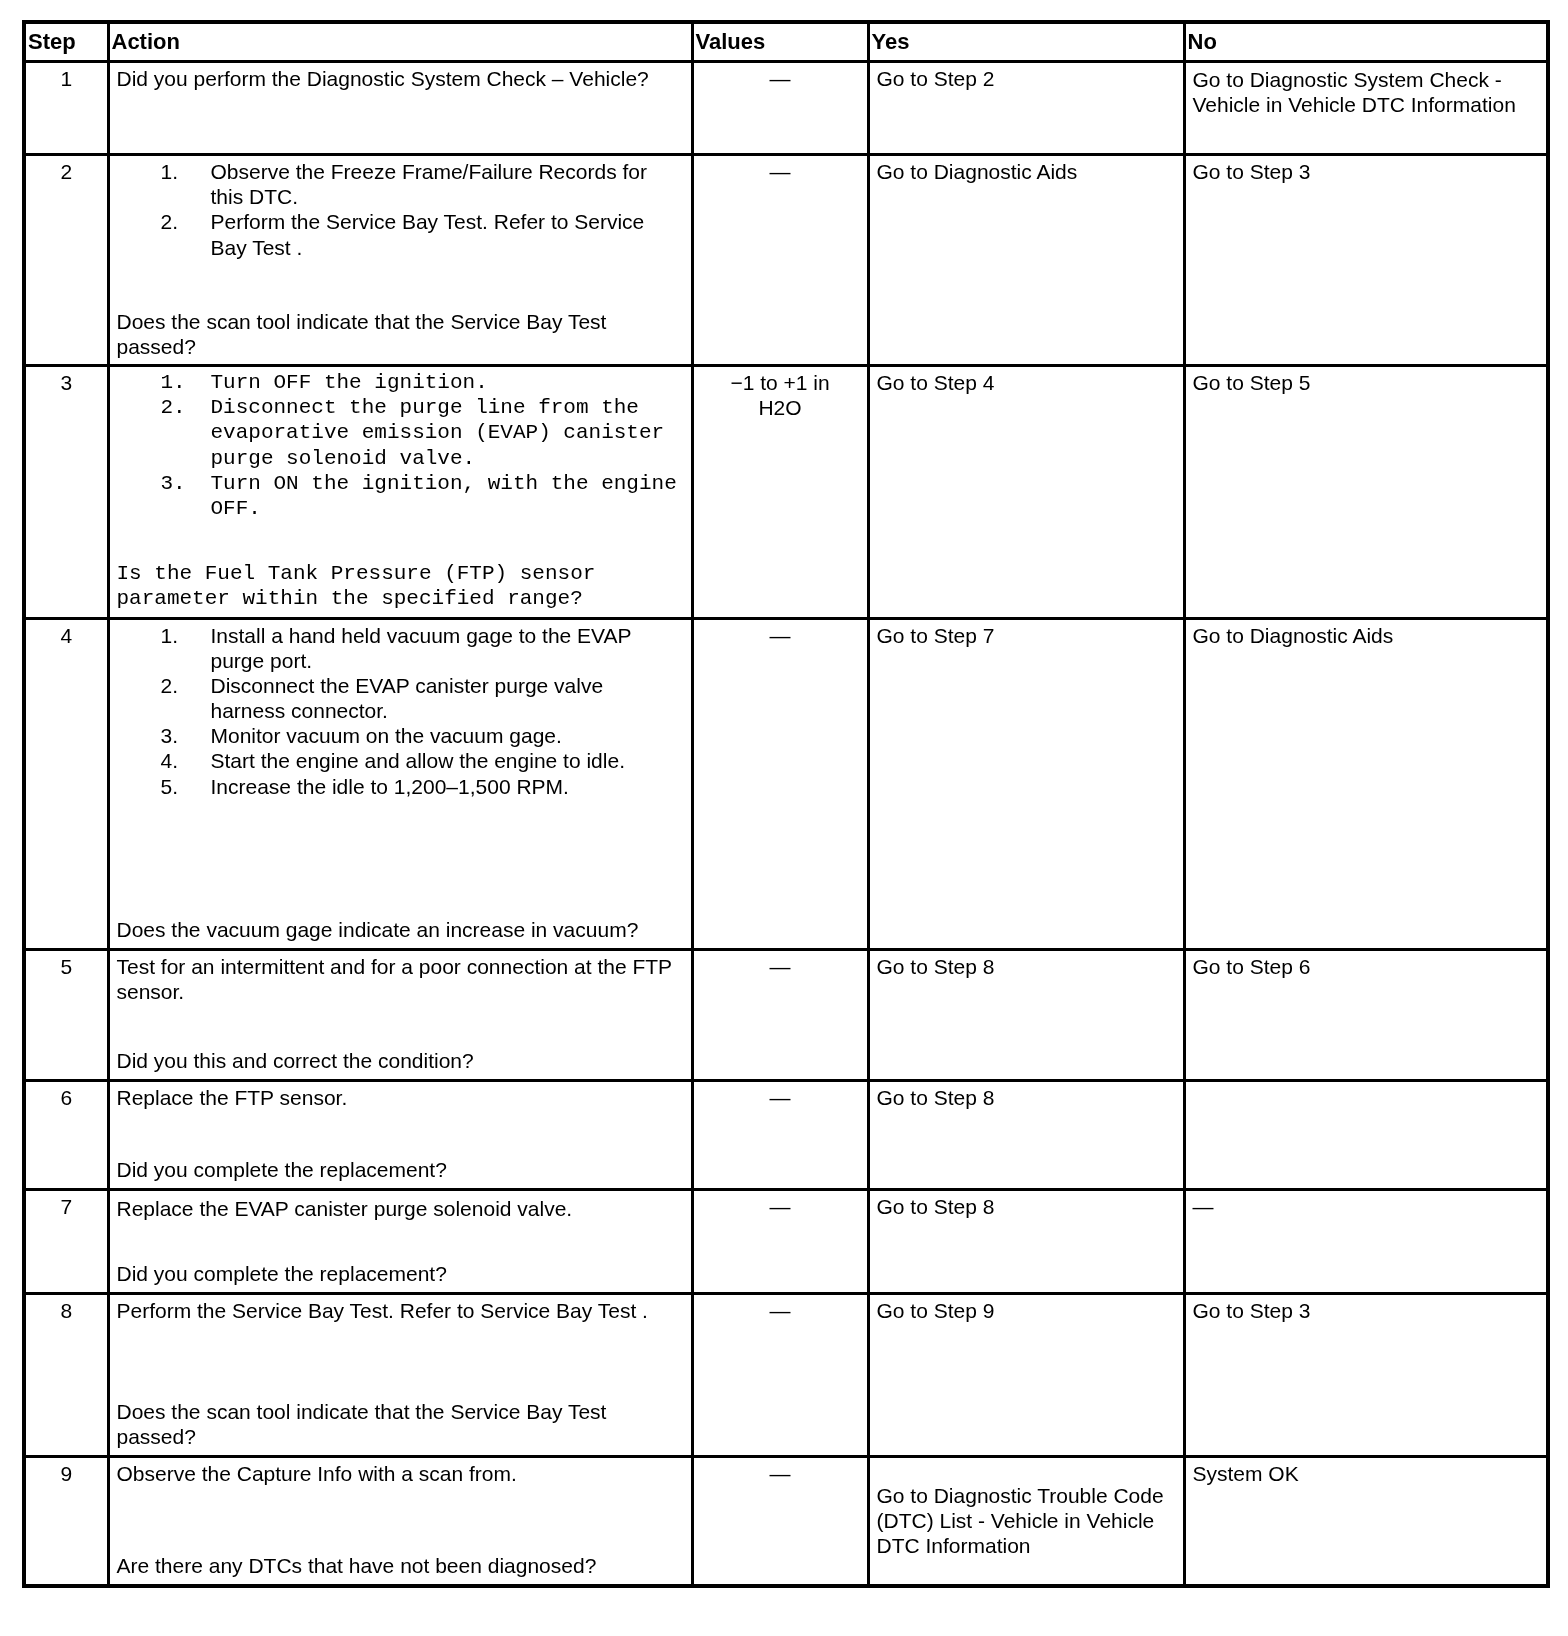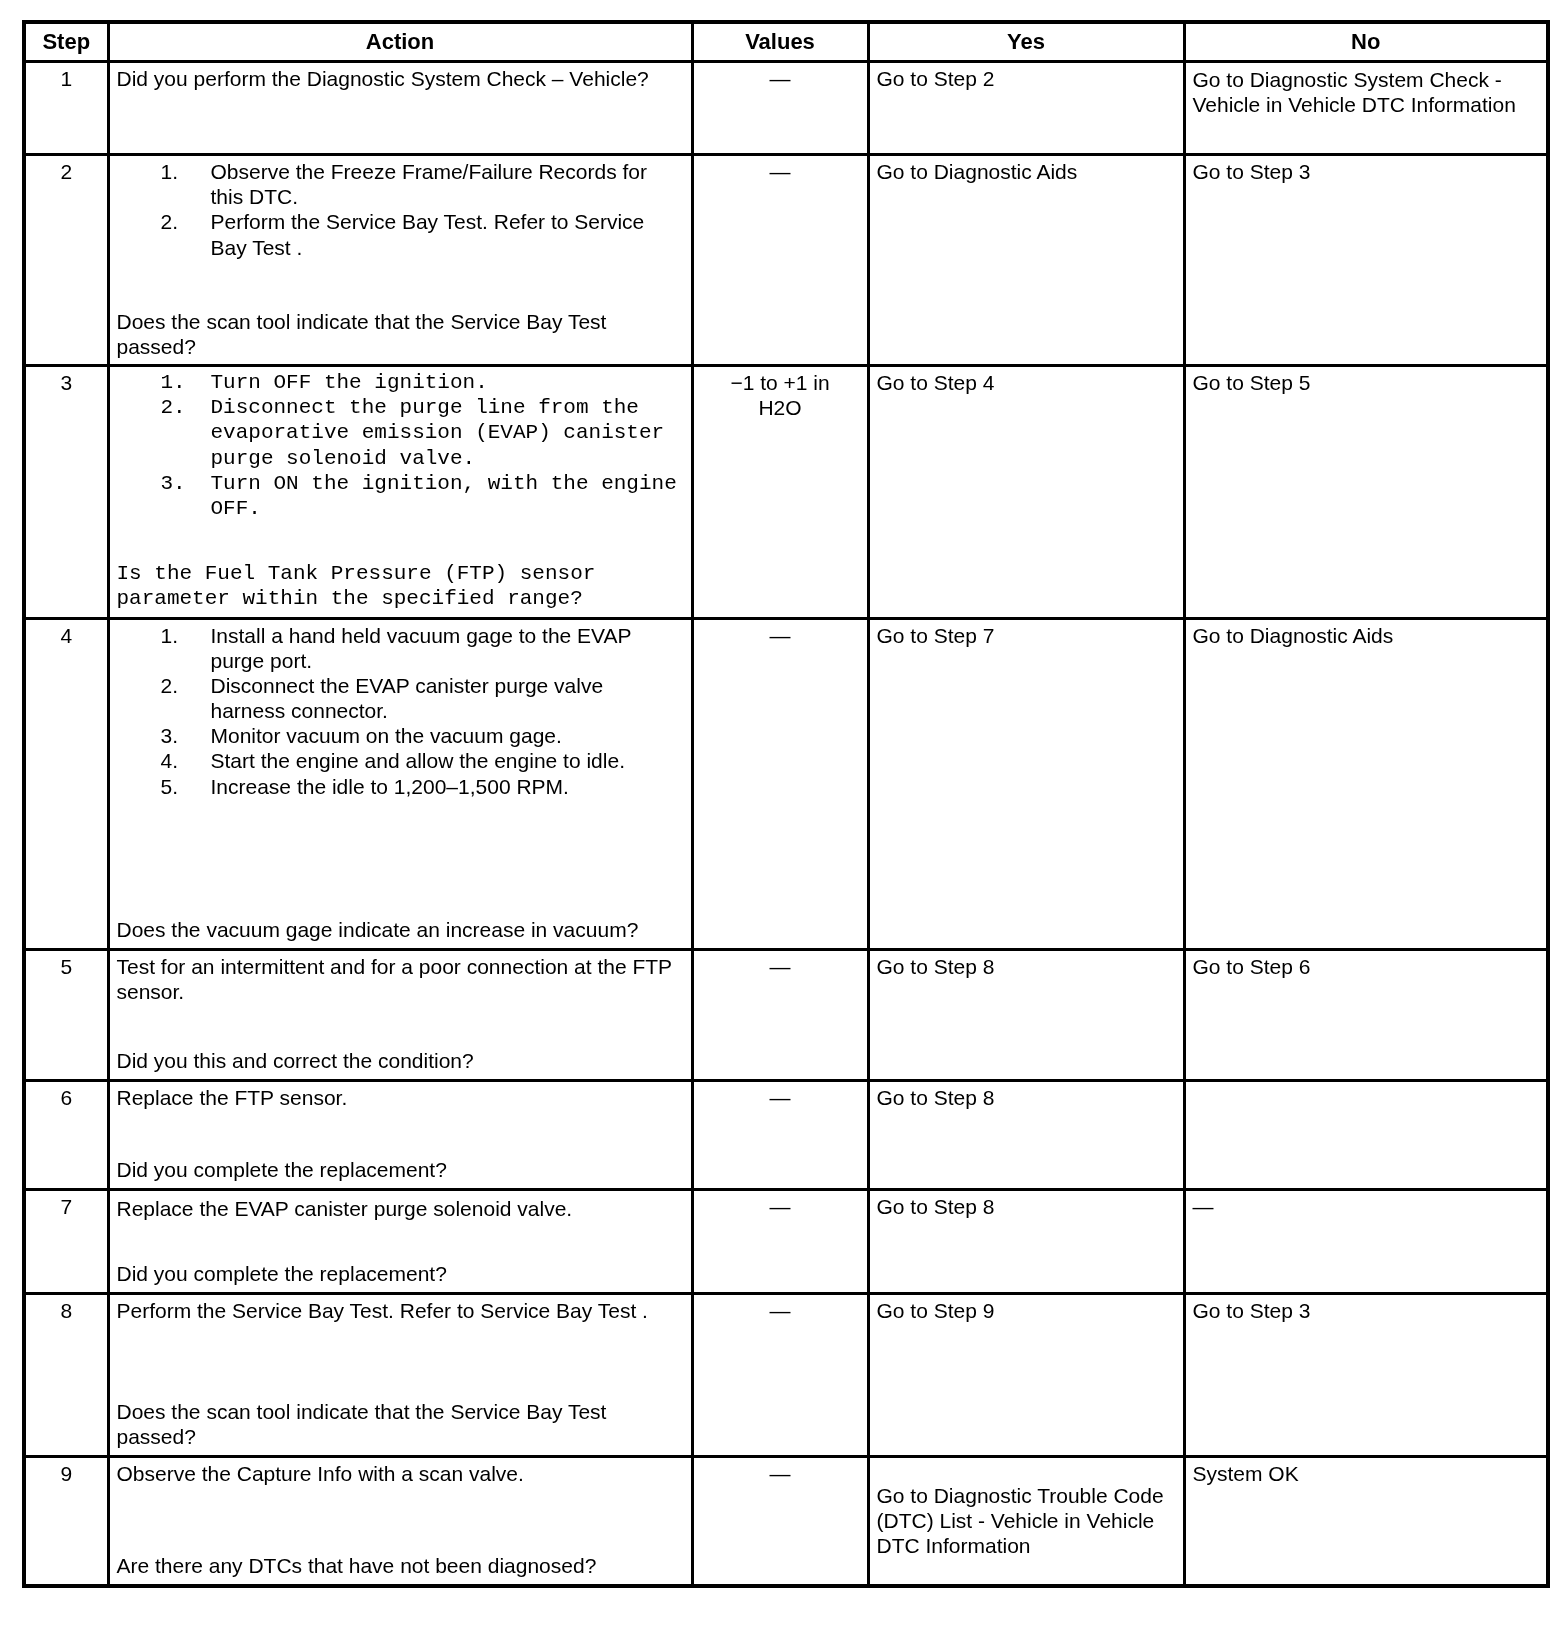--- a/index.html
+++ b/index.html
@@ -20,21 +20,21 @@
     border-collapse: collapse;
     table-layout: fixed;
     border: 4px solid #000;
   }
   table.diag th, table.diag td {
     border: 3px solid #000;
   }
   table.diag th {
     font-size: 22px;
     font-weight: bold;
-    text-align: center;
+    text-align: left;
     padding: 5px 2px;
   }
   table.diag td {
     font-size: 21px;
     line-height: 1.2;
     padding: 3px 7px;
     vertical-align: top;
   }
   .step-cell {
     text-align: center;
@@ -225,21 +225,21 @@
         </td>
         <td class="values-cell">—</td>
         <td class="yes-cell">Go to Step 9</td>
         <td class="no-cell">Go to Step 3</td>
       </tr>
 
       <tr class="r9">
         <td class="step-cell">9</td>
         <td class="action-cell">
           <div class="action-flex">
-            <div class="action-text">Observe the Capture Info with a scan valve.</div>
+            <div class="action-text">Observe the Capture Info with a scan from.</div>
             <div class="question">Are there any DTCs that have not been diagnosed?</div>
           </div>
         </td>
         <td class="values-cell">—</td>
         <td class="yes-cell align-mid">Go to Diagnostic Trouble Code (DTC) List - Vehicle in Vehicle DTC Information</td>
         <td class="no-cell">System OK</td>
       </tr>
 
     </tbody>
   </table>

